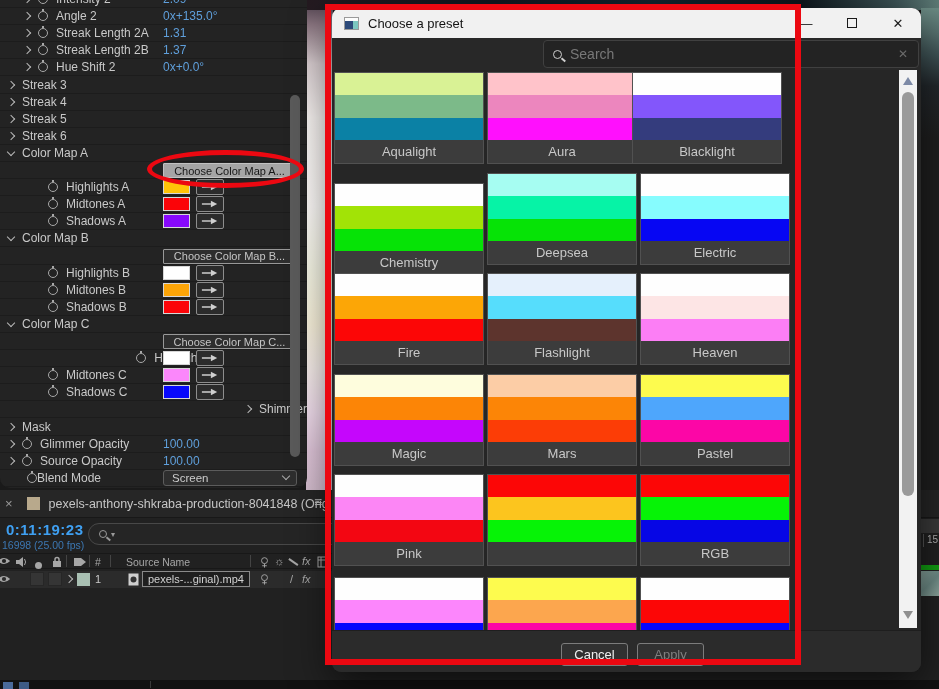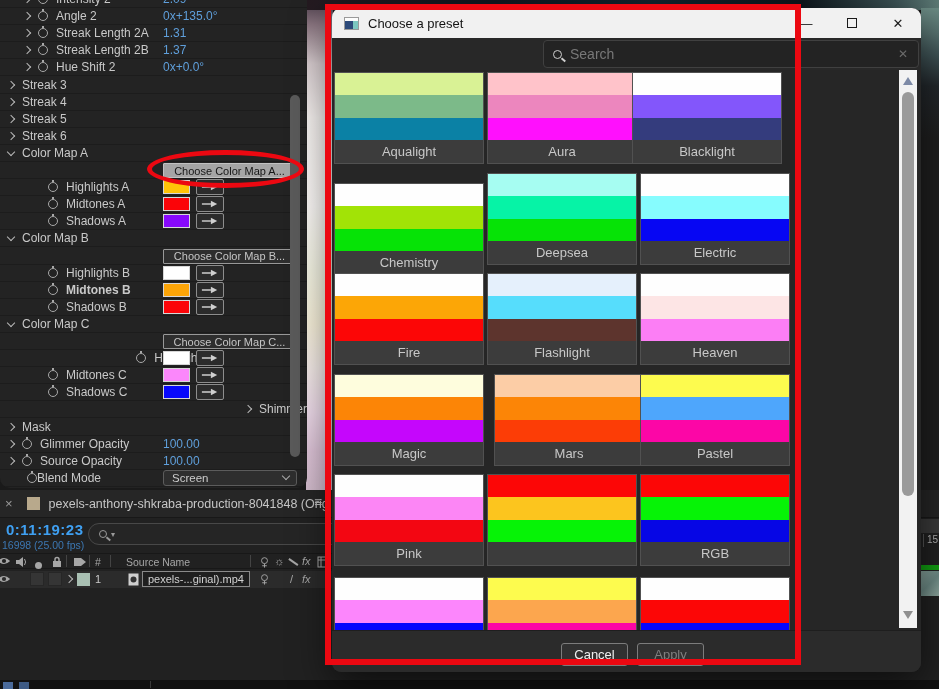--- a/index.html
+++ b/index.html
@@ -260,21 +260,21 @@
           <span class="stopwatch"></span>
          <span class="lbl">Highlights B</span>
          <span class="colorchip" style="background:#ffffff"></span>
          <span class="eyedrop">
            <svg width="18" height="10" viewBox="0 0 20 10">
               <path d="M1 5 h10" stroke="#cfcfcf" stroke-width="1.6"></path>
               <path d="M11 1.5 l7 3.5 -7 3.5 z" fill="#cfcfcf"></path>
             </svg>
          </span>
         </div>
-        <div class="fxrow t-swatch" style="top: 281.7px; font-weight: bold;">
+        <div class="fxrow t-swatch" style="top: 281.7px;">
           <span class="stopwatch"></span>
          <span class="lbl">Midtones B</span>
          <span class="colorchip" style="background:#fba408"></span>
          <span class="eyedrop">
            <svg width="18" height="10" viewBox="0 0 20 10">
               <path d="M1 5 h10" stroke="#cfcfcf" stroke-width="1.6"></path>
               <path d="M11 1.5 l7 3.5 -7 3.5 z" fill="#cfcfcf"></path>
             </svg>
          </span>
         </div>
@@ -551,21 +551,21 @@
           <div class="plabel">Heaven</div>
         </div>
         <div class="pcard" style="left: 2px; top: 304px;">
           <div class="sw">
             <div style="background:#fefddd"></div>
             <div style="background:#fc8506"></div>
             <div style="background:#c506fc"></div>
           </div>
           <div class="plabel">Magic</div>
         </div>
-        <div class="pcard" style="left: 162px; top: 304px;">
+        <div class="pcard" style="left: 155px; top: 304px;">
           <div class="sw">
             <div style="background:#fccda6"></div>
             <div style="background:#fc8506"></div>
             <div style="background:#fc3d06"></div>
           </div>
           <div class="plabel">Mars</div>
         </div>
         <div class="pcard" style="left: 308px; top: 304px;">
           <div class="sw">
             <div style="background:#fdfb4e"></div>

